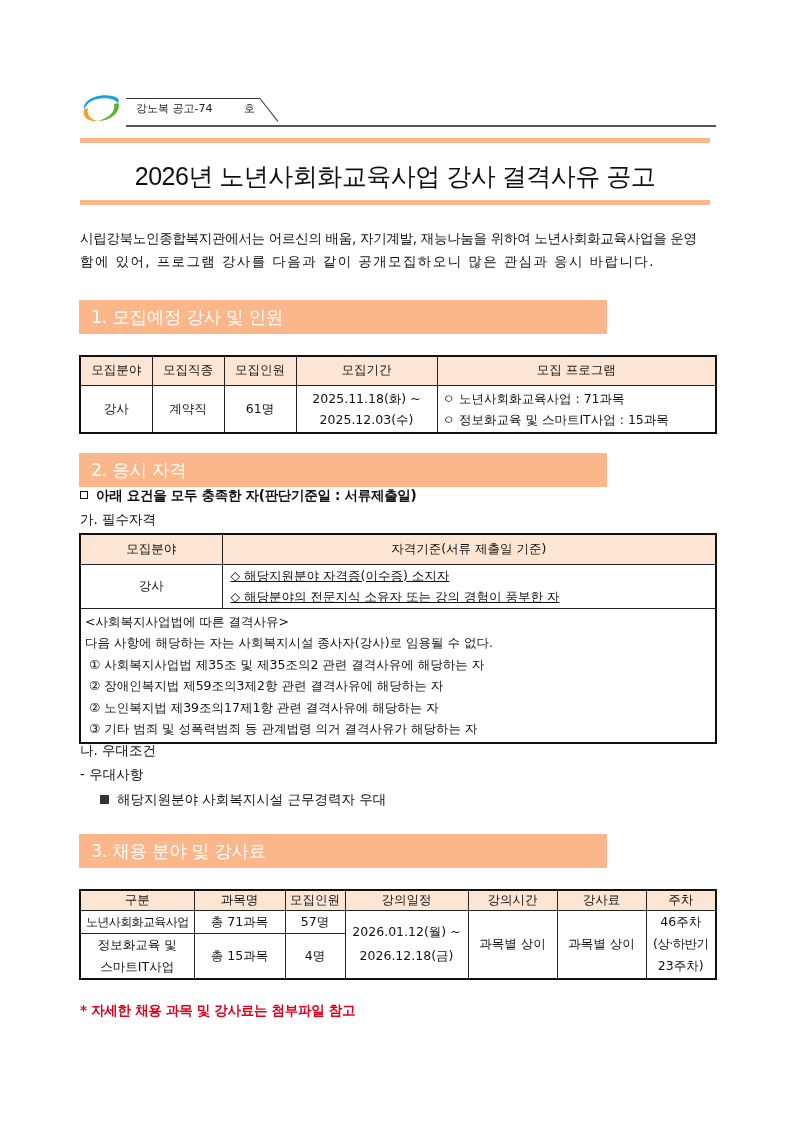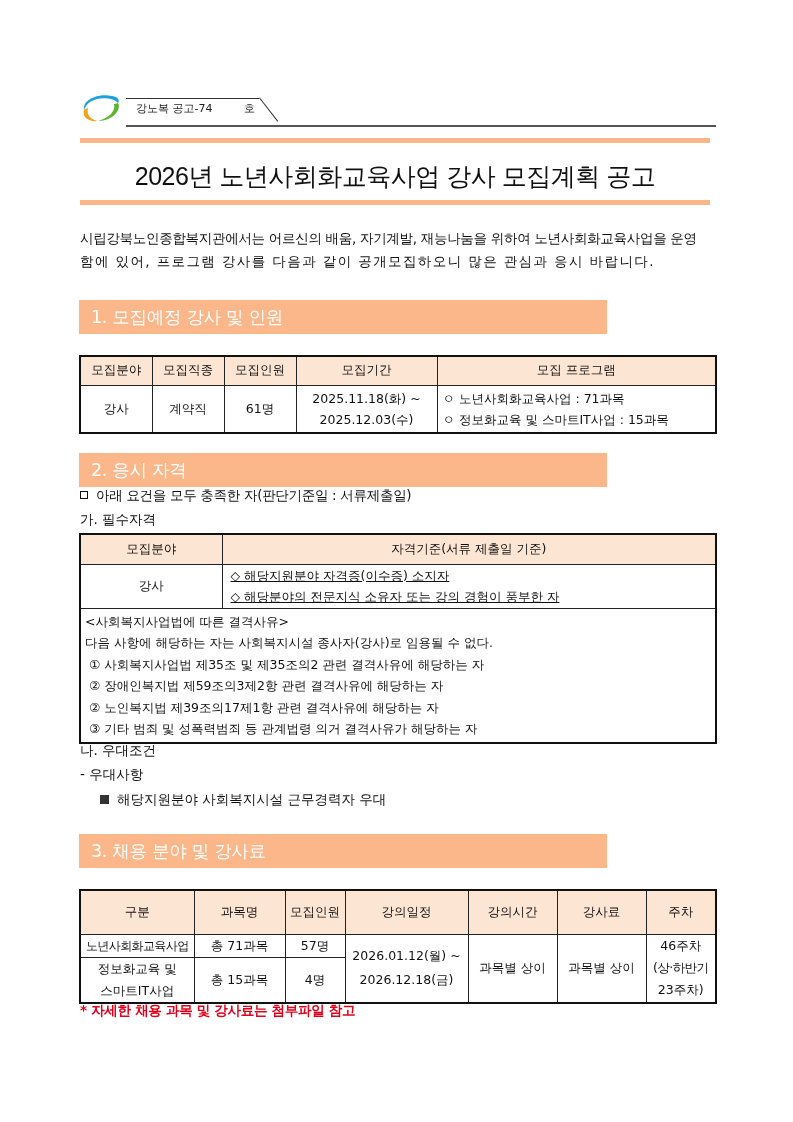--- a/index.html
+++ b/index.html
@@ -25,35 +25,35 @@
     table { border-collapse: collapse; position: absolute; font-size: 12.5px; border-radius: 22px; }
     table td, table th { border: 1px solid #222; text-align: center; vertical-align: middle; font-weight: normal; }
     table th { background: #fde5d3; }
     table.thick { border: 2px solid #111; }
 
     .t1 { left: 79px; top: 355px; width: 638px; }
     .t1 th { height: 29px; }
     .t1 td { height: 48px; line-height: 21px; }
     .t1 td.prog { text-align: left; padding-left: 5px; }
 
-    .sub-bold { position: absolute; left: 80px; top: 487px; font-size: 13.5px; font-weight: normal; letter-spacing: -0.3px; }
+    .sub-bold { position: absolute; left: 80px; top: 487px; font-size: 13.5px; font-weight: bold; letter-spacing: -0.3px; }
     .sub-bold .sq { display: inline-block; width: 8px; height: 8px; border: 1.5px solid #111; margin-right: 8px; vertical-align: 1px; }
     .sub-item { position: absolute; left: 80px; font-size: 13.5px; }
 
     .t2 { left: 79px; top: 533px; width: 638px; }
     .t2 th { height: 30px; }
     .t2 td.crit { text-align: left; padding-left: 8px; line-height: 21px; height: 44px; text-decoration: underline; }
     .t2 td.disq { text-align: left; padding: 2px 4px 2px 4px; line-height: 21.5px; }
     .t2 .disq-title { text-align: left; font-weight: normal; }
 
     .pref-item { position: absolute; left: 100px; top: 791px; font-size: 13.5px; }
     .pref-item .bullet { display: inline-block; width: 9px; height: 9px; background: #333; margin-right: 8px; vertical-align: 0px; }
 
     .t3 { left: 79px; top: 889px; width: 638px; }
-    .t3 th { height: 44px; }
+    .t3 th { height: 20px; }
     .t3 td { height: 22px; line-height: 22px; }
 
     .note { position: absolute; left: 80px; top: 1002px; font-size: 13.5px; color: #e0001b; font-weight: bold; letter-spacing: -0.3px; }
   </style>
 </head>
 <body>
 
 <div class="header">
   <svg class="logo" viewBox="0 0 44 34">
     <path d="M6 20 C4 10, 20 3, 34 6 C40 7, 42 10, 40 13 C36 8, 22 6, 12 12 C8 15, 7 18, 6 20 Z" fill="#1ea0e0"></path>
@@ -61,21 +61,21 @@
     <path d="M40 13 C44 20, 34 31, 20 31 C30 28, 38 22, 36 14 C38 14, 39 13, 40 13 Z" fill="#5cb531"></path>
   </svg>
   <div class="doc-no-line-top"></div>
   <div class="doc-no-slant"></div>
   <div class="doc-no-line-bottom"></div>
   <span class="doc-no-text">강노복 공고-74</span>
   <span class="doc-no-ho">호</span>
 </div>
 
 <div class="rule" style="top:138px;"></div>
-<h1 class="title" style="font-weight:normal;">2026년 노년사회화교육사업 강사 모집계획 공고</h1>
+<h1 class="title" style="font-weight:normal;">2026년 노년사회화교육사업 강사 결격사유 공고</h1>
 <div class="rule" style="top:200px;"></div>
 
 <div class="intro">
   <div> 시립강북노인종합복지관에서는 어르신의 배움, 자기계발, 재능나눔을 위하여 노년사회화교육사업을 운영</div>
   <div class="line2">함에 있어, 프로그램 강사를 다음과 같이 공개모집하오니 많은 관심과 응시 바랍니다.</div>
 </div>
 
 <div class="section-bar" style="top:300px;">1. 모집예정 강사 및 인원</div>
 
 <table class="t1 thick">

